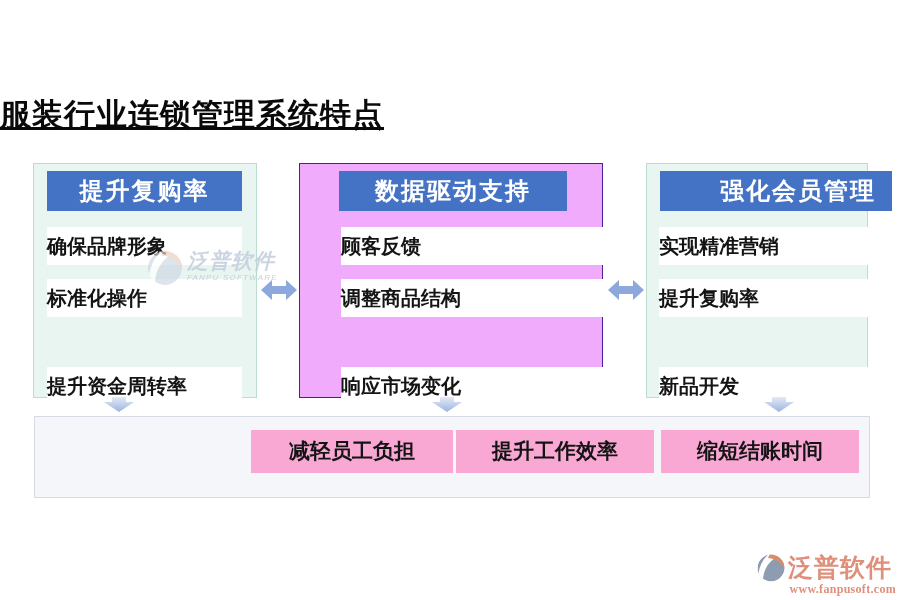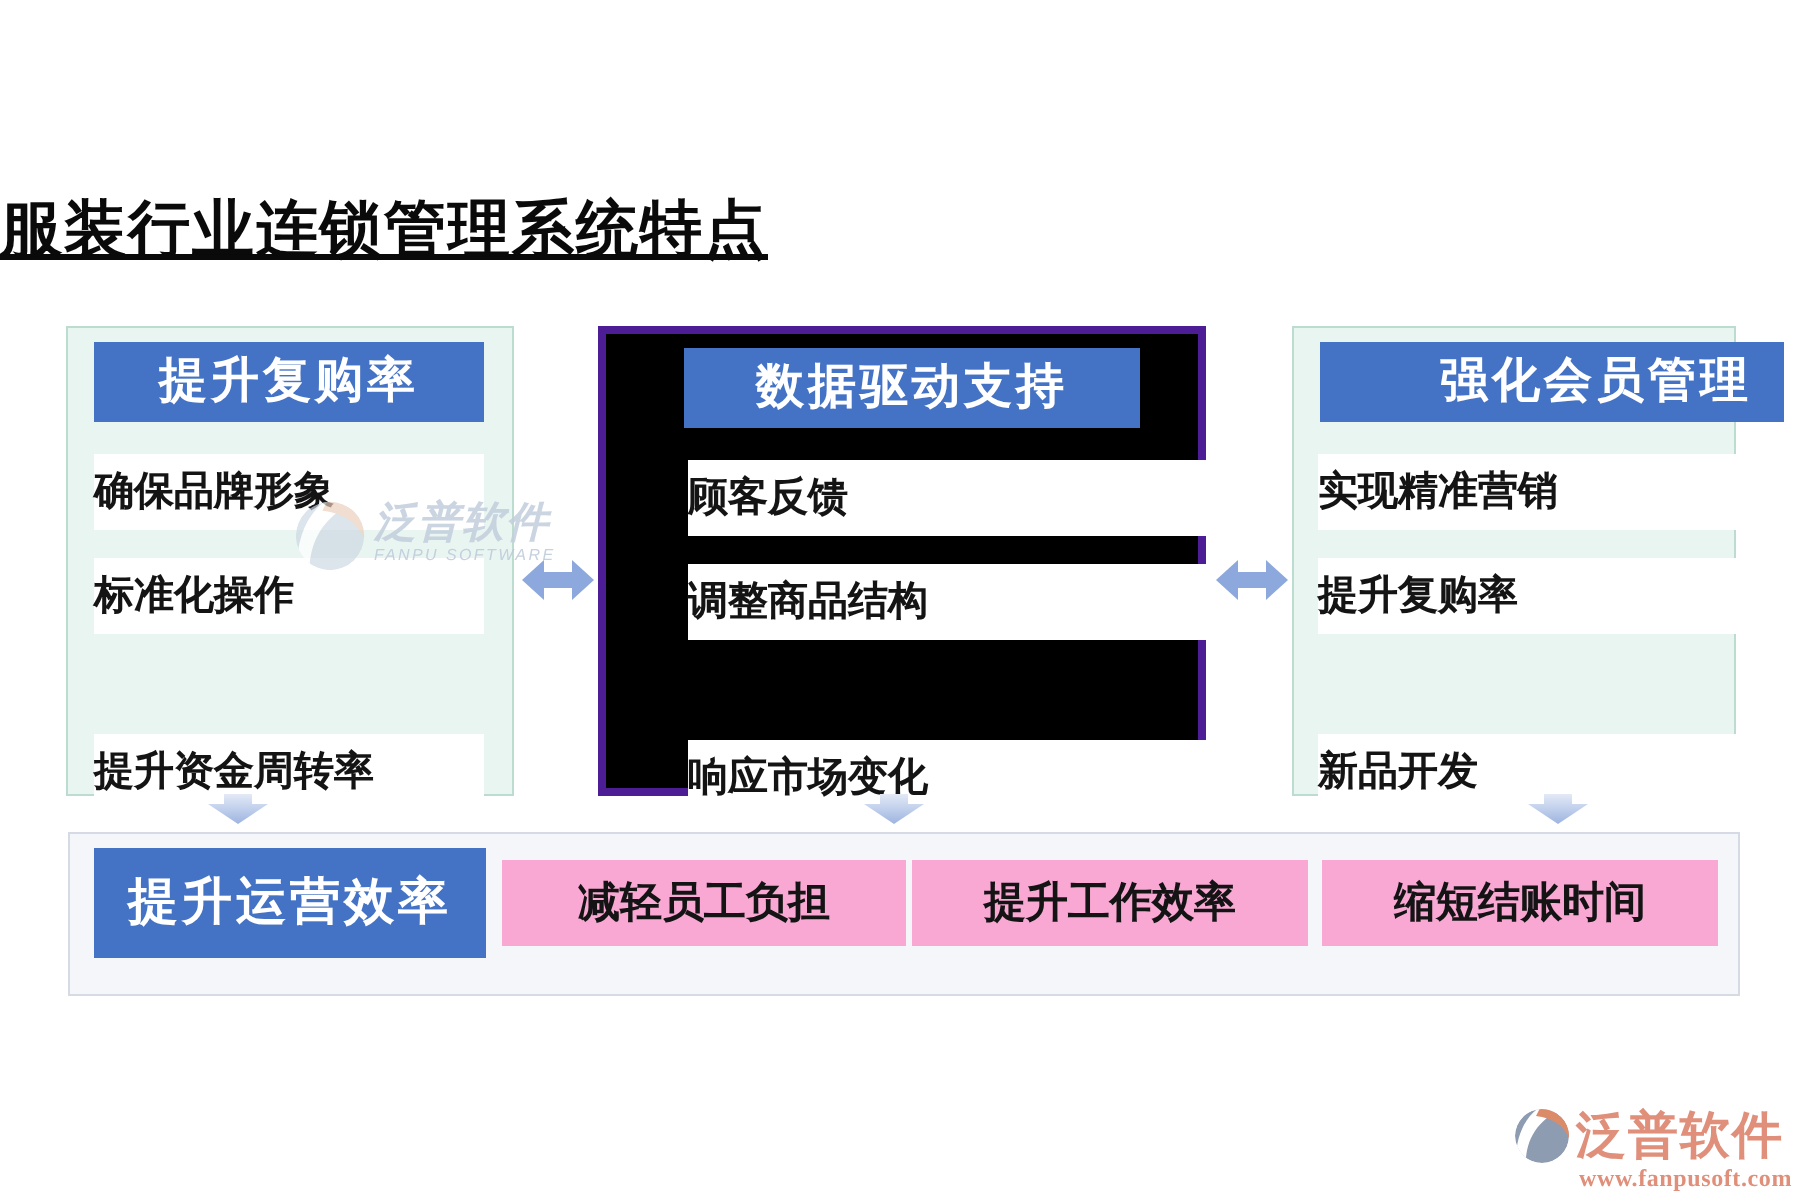--- a/index.html
+++ b/index.html
@@ -7,21 +7,21 @@
     position:relative; width:900px; height:600px; background:#ffffff;
     font-family:"Liberation Serif","DejaVu Serif",serif; overflow:hidden;
   }
   .title {
     position:absolute; top:94px; left:0; width:900px; text-align:left;
     font-size:31px; font-weight:bold; color:#0a0a0a; letter-spacing:1px;text-decoration:underline;
   }
   
   .panel { position:absolute; top:163px; height:235px; box-sizing:border-box; }
   .panel.mint { background:#e9f5f0; border:1px solid #bcdcd0; }
-  .panel.blue { background:#000000; border:4px solid #4c1d95; }
+  .panel.blue { background:#f0abfc; border:1px solid #4c1d95; }
   #panel-0 { left:33px;  width:224px; }
   #panel-1 { left:299px; width:304px; }
   #panel-2 { left:646px; width:222px; }
   .hdr {
     position:absolute; top:7px; height:40px; line-height:40px; background:#4472c4;
     color:#ffffff; font-weight:bold; font-size:24px; text-align:center; letter-spacing:2px;
   }
   #panel-0 .hdr { left:13px; width:195px; }
   #panel-1 .hdr { left:39px; width:228px; }
   #panel-2 .hdr { left:13px; width:188px;padding-left:44px; }
@@ -129,21 +129,20 @@
     <defs>
         <linearGradient id="dg2" x1="0" y1="0" x2="0" y2="1">
       <stop offset="0" stop-color="#e3eaf7"></stop>
           <stop offset="1" stop-color="#9db4e0"></stop>
     </linearGradient>
       </defs>
     <polygon points="8,0 22,0 22,5 30,5 15,15 0,5 8,5" fill="url(#dg2)"></polygon>
   </svg>
 
   <div class="band">
-    <div class="band-hdr">提升运营效率</div>
     <div class="band-itm" id="band-itm-0">减轻员工负担</div>
     <div class="band-itm" id="band-itm-1">提升工作效率</div>
     <div class="band-itm" id="band-itm-2">缩短结账时间</div>
   </div>
 
   <div class="wm">
     <svg class="wm-logo" viewBox="0 0 30 30">
       <defs>
           <clipPath id="wc">
             <circle cx="15" cy="15" r="13.5"></circle>

